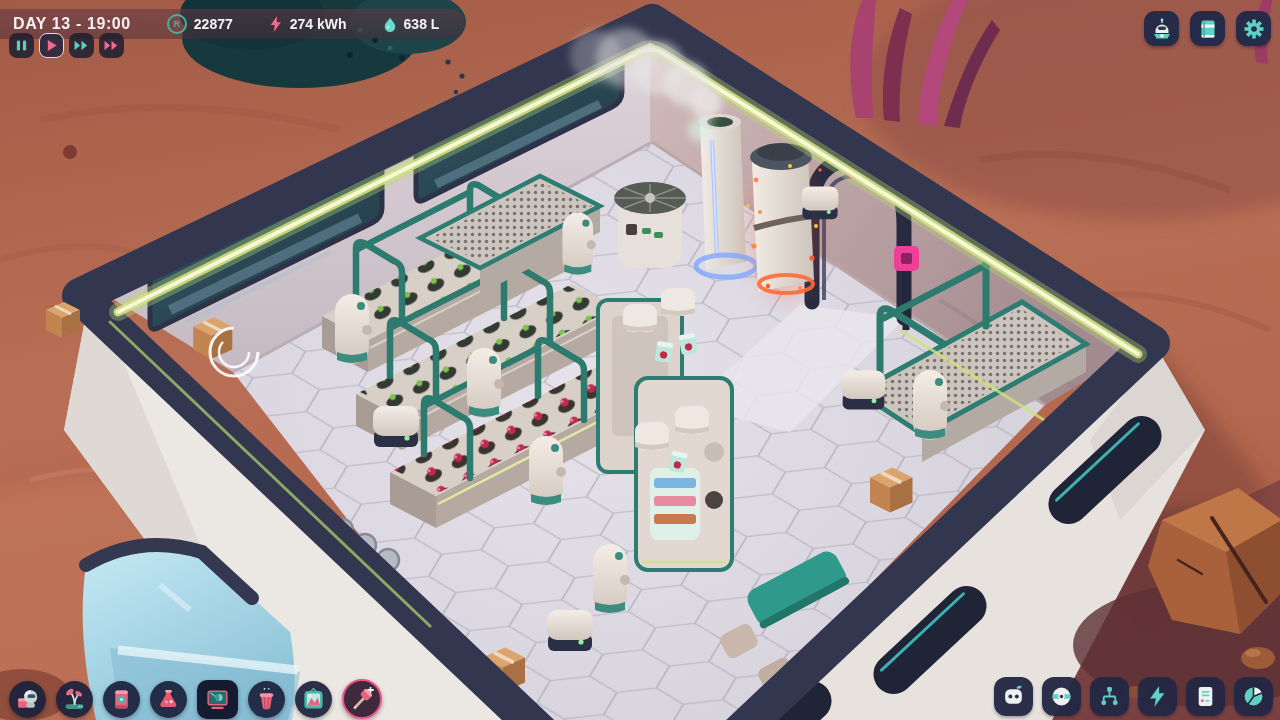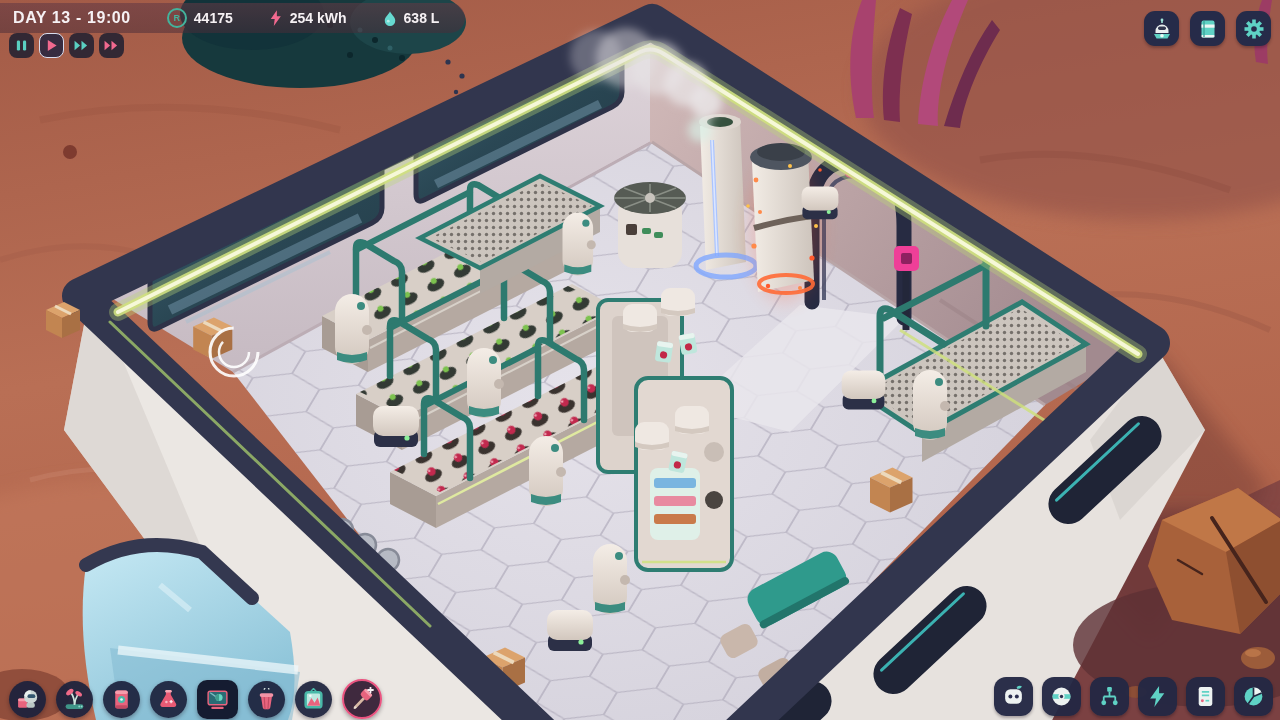--- a/index.html
+++ b/index.html
@@ -2,21 +2,21 @@
 <html><head>
 <meta charset="utf-8">
 <style>
   html,body{margin:0;padding:0;background:#222;}
   .stage{position:relative;width:1280px;height:720px;overflow:hidden;
          background:#b4684f;font-family:"Liberation Sans",sans-serif;
          -webkit-user-select:none;user-select:none;}
   .scene{position:absolute;inset:0;display:block;}
 
   
-  .clockbar{position:absolute;top:3px;left:0;height:30px;display:flex;align-items:center;
+  .clockbar{position:absolute;top:9px;left:0;height:30px;display:flex;align-items:center;
             padding:0 26px 0 13px;gap:36px;border-radius:0 15px 15px 0;color:#f6f1f4;
             background:linear-gradient(180deg,rgba(99,57,68,.58),rgba(74,44,56,.52));}
   .clock{font-size:16px;font-weight:700;letter-spacing:.6px;white-space:nowrap;}
   .res{display:flex;align-items:center;gap:7px;font-size:14px;font-weight:700;white-space:nowrap;}
   .credits-badge{width:16px;height:16px;border:2.2px solid #43b39c;border-radius:50%;
                  display:flex;align-items:center;justify-content:center;
                  font-size:9px;font-weight:800;color:#43b39c;font-style:normal;}
 
   
   .playback{position:absolute;top:33px;left:9px;display:flex;gap:5px;}
@@ -447,27 +447,27 @@
     <ellipse cx="1258" cy="658" rx="17" ry="11" fill="#9c5c3a"></ellipse>
     <ellipse cx="1253" cy="653" rx="8" ry="4" fill="#b97448"></ellipse>
     <ellipse cx="1136" cy="692" rx="11" ry="6" fill="#8c4e36"></ellipse>
   </g>
 </svg>
 
 <div class="clockbar">
   <span class="clock">DAY 13 - 19:00</span>
   <span class="res">
     <i class="credits-badge">R</i>
-    <span>44175</span>
+    <span>22877</span>
   </span>
   <span class="res">
     <svg width="14" height="16" viewBox="-8 -9 16 18">
       <polygon points="1,-9 -6,1 -1.5,1 -2.5,9 5.5,-2 1,-2" fill="#f2698f"></polygon>
     </svg>
-    <span>254 kWh</span>
+    <span>274 kWh</span>
   </span>
   <span class="res">
     <svg width="14" height="17" viewBox="-8 -9 16 18">
       <path d="M0,-8 C2.5,-3.5 6,-1.5 6,2.5 A6,6 0 1 1 -6,2.5 C-6,-1.5 -2.5,-3.5 0,-8 Z" fill="#66d9d0"></path>
       <circle cx="-2" cy="3" r="1.6" fill="#c9f2ee" opacity="0.8"></circle>
     </svg>
     <span>638 L</span>
   </span>
 </div>
 

